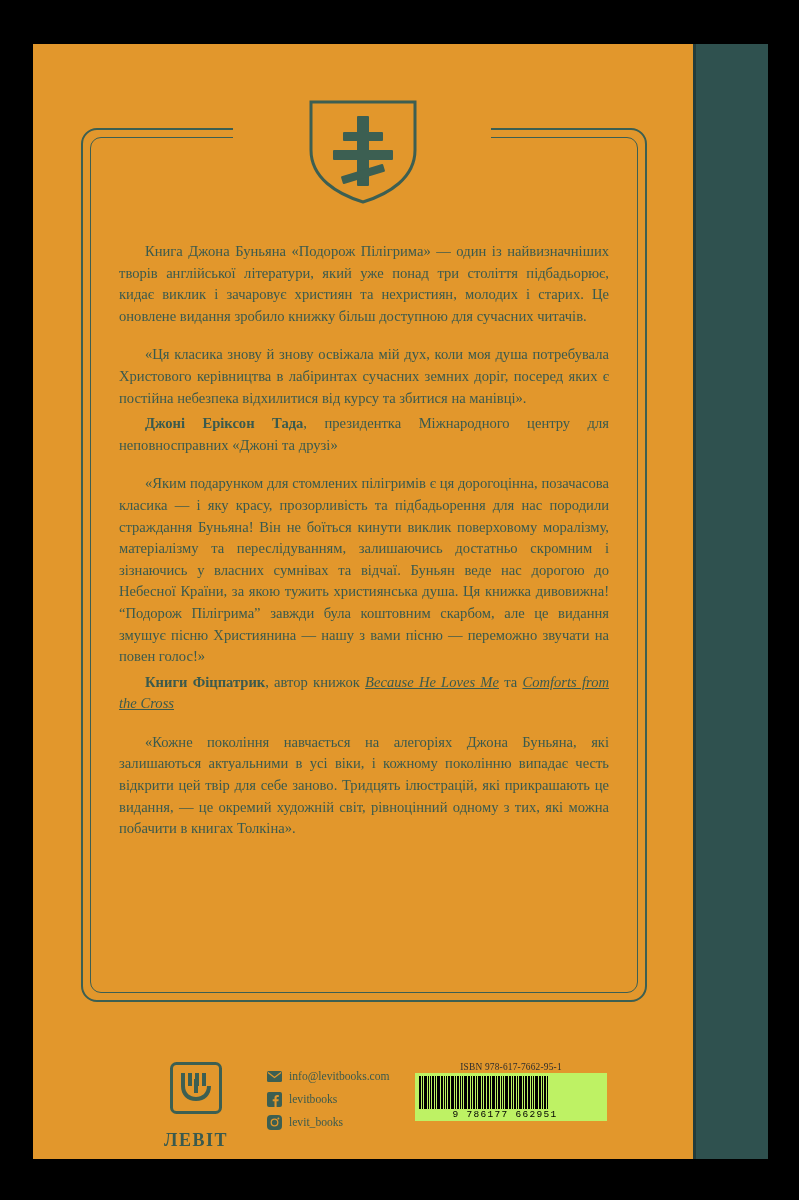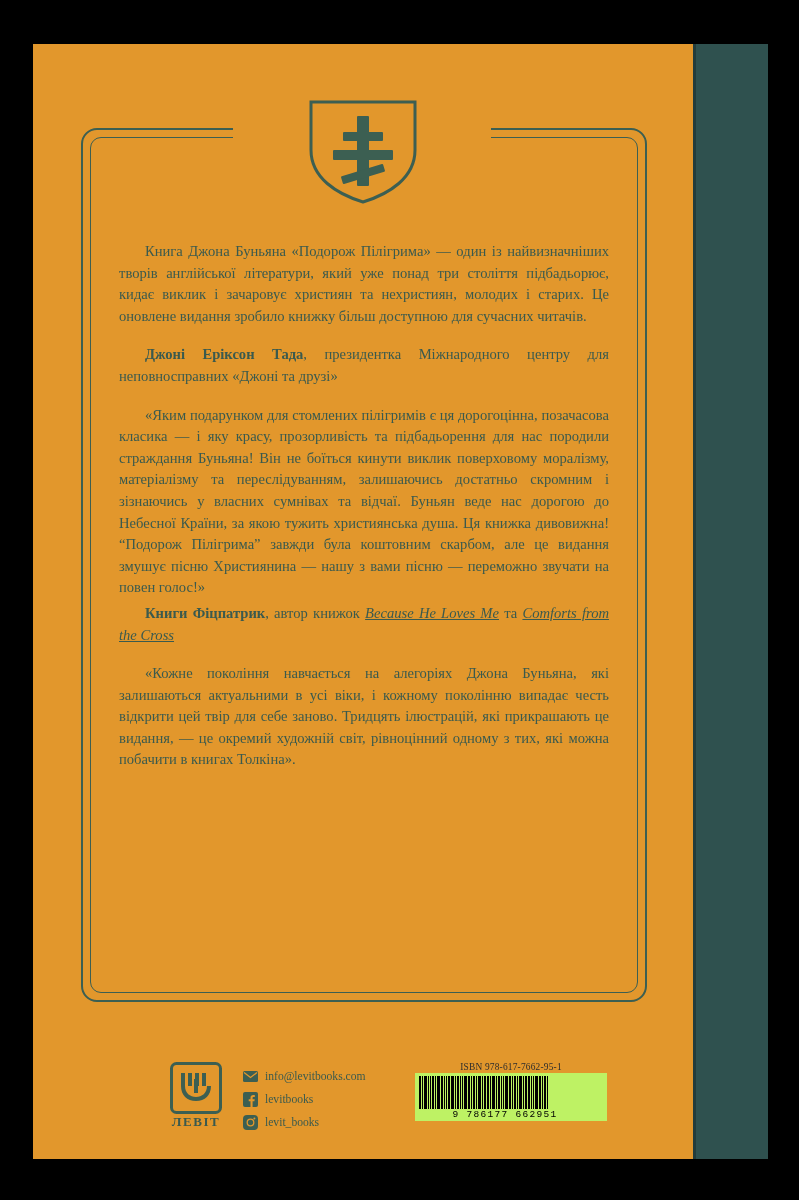--- a/index.html
+++ b/index.html
@@ -143,29 +143,29 @@
     width: 86px;
     text-align: center;
     color: #3a5a4e;
   }
   .pub-mark {
     width: 52px;
     height: 52px;
     margin: 0 auto;
   }
   .pub-name {
-    font-size: 13px;
+    font-size: 18px;
     letter-spacing: 1.5px;
     font-weight: bold;
-    margin-top: 0;
+    margin-top: 16px;
   }
 
   .contacts {
     position: absolute;
-    left: 90px;
+    left: 114px;
     top: 6px;
     color: #3a5a4e;
     font-size: 11.6px;
   }
   .contact-row {
     display: flex;
     align-items: center;
     height: 20px;
     margin-bottom: 3px;
   }
@@ -240,20 +240,21 @@
         <rect x="48" y="54" width="60" height="10" rx="1"></rect>
         <rect x="56" y="74" width="44" height="8" rx="1" transform="rotate(-17 78 78)"></rect>
       </g>
     </svg>
   </div>
 
   <div class="text-col">
 
     <p class="para">Книга Джона Буньяна «Подорож Пілігрима» — один із найвизначніших творів англійської літератури, який уже понад три століття підбадьорює, кидає виклик і зачаровує християн та нехристиян, молодих і старих. Це оновлене видання зробило книжку більш доступною для сучасних читачів.</p>
 
+    <p class="para tight">«Ця класика знову й знову освіжала мій дух, коли моя душа потребувала Христового керівництва в лабіринтах сучасних земних доріг, посеред яких є постійна небезпека відхилитися від курсу та збитися на манівці».</p>
     <p class="attrib"><b>Джоні Еріксон Тада</b><span>, президентка Міжнародного центру для неповносправних «Джоні та друзі»</span></p>
 
     <p class="para tight">«Яким подарунком для стомлених пілігримів є ця дорогоцінна, позачасова класика — і яку красу, прозорливість та підбадьорення для нас породили страждання Буньяна! Він не боїться кинути виклик поверховому моралізму, матеріалізму та переслідуванням, залишаючись достатньо скромним і зізнаючись у власних сумнівах та відчаї. Буньян веде нас дорогою до Небесної Країни, за якою тужить християнська душа. Ця книжка дивовижна! “Подорож Пілігрима” завжди була коштовним скарбом, але це видання змушує пісню Християнина — нашу з вами пісню — переможно звучати на повен голос!»</p>
     <p class="attrib"><b>Книги Фіцпатрик</b><span>, автор книжок </span><i>Because He Loves Me</i><span> та </span><i>Comforts from the Cross</i></p>
 
     <p class="para tight">«Кожне покоління навчається на алегоріях Джона Буньяна, які залишаються актуальними в усі віки, і кожному поколінню випадає честь відкрити цей твір для себе заново. Тридцять ілюстрацій, які прикрашають це видання, — це окремий художній світ, рівноцінний одному з тих, які можна побачити в книгах Толкіна».</p>
   </div>
 
 
   <div class="footer">

